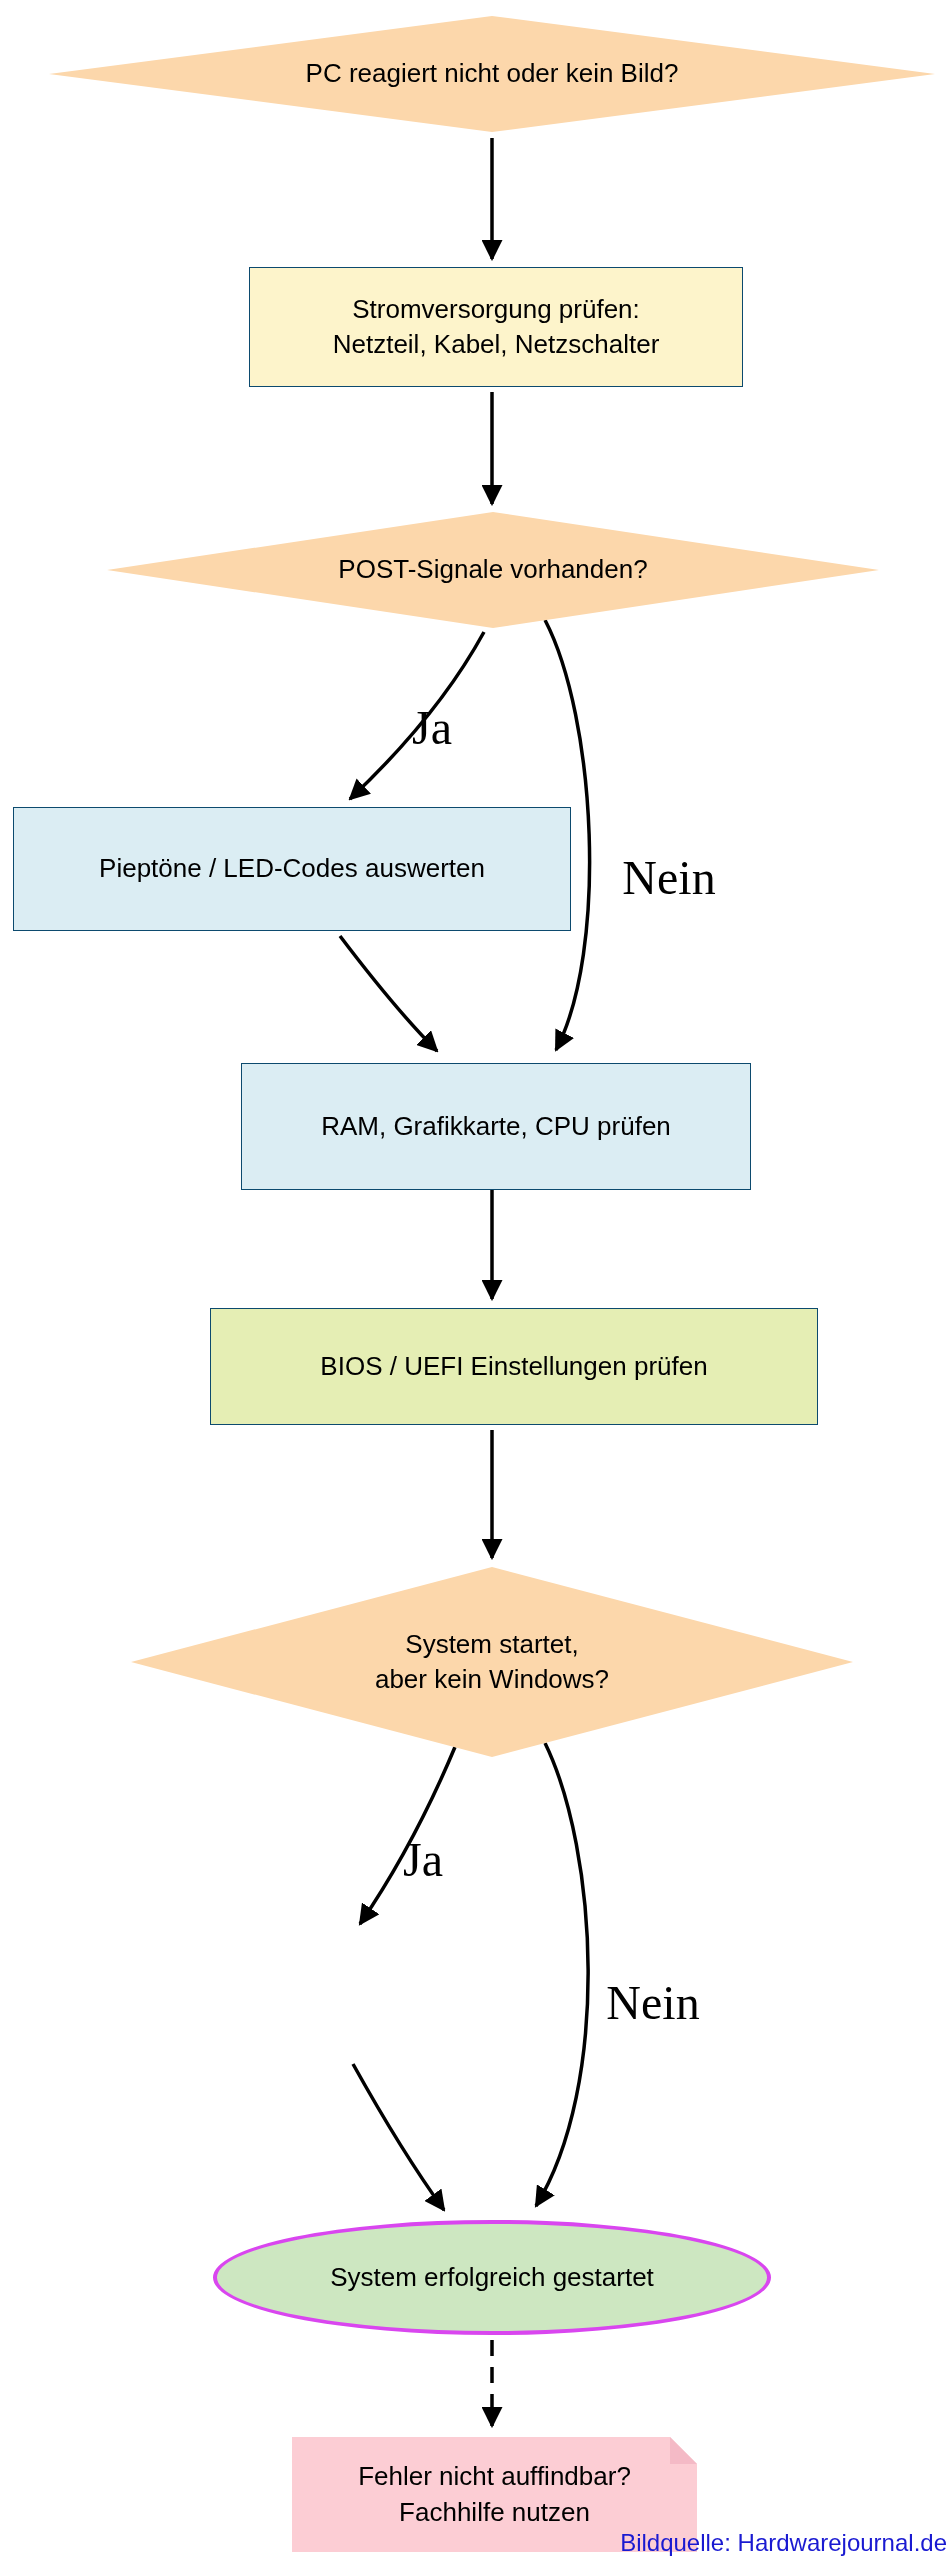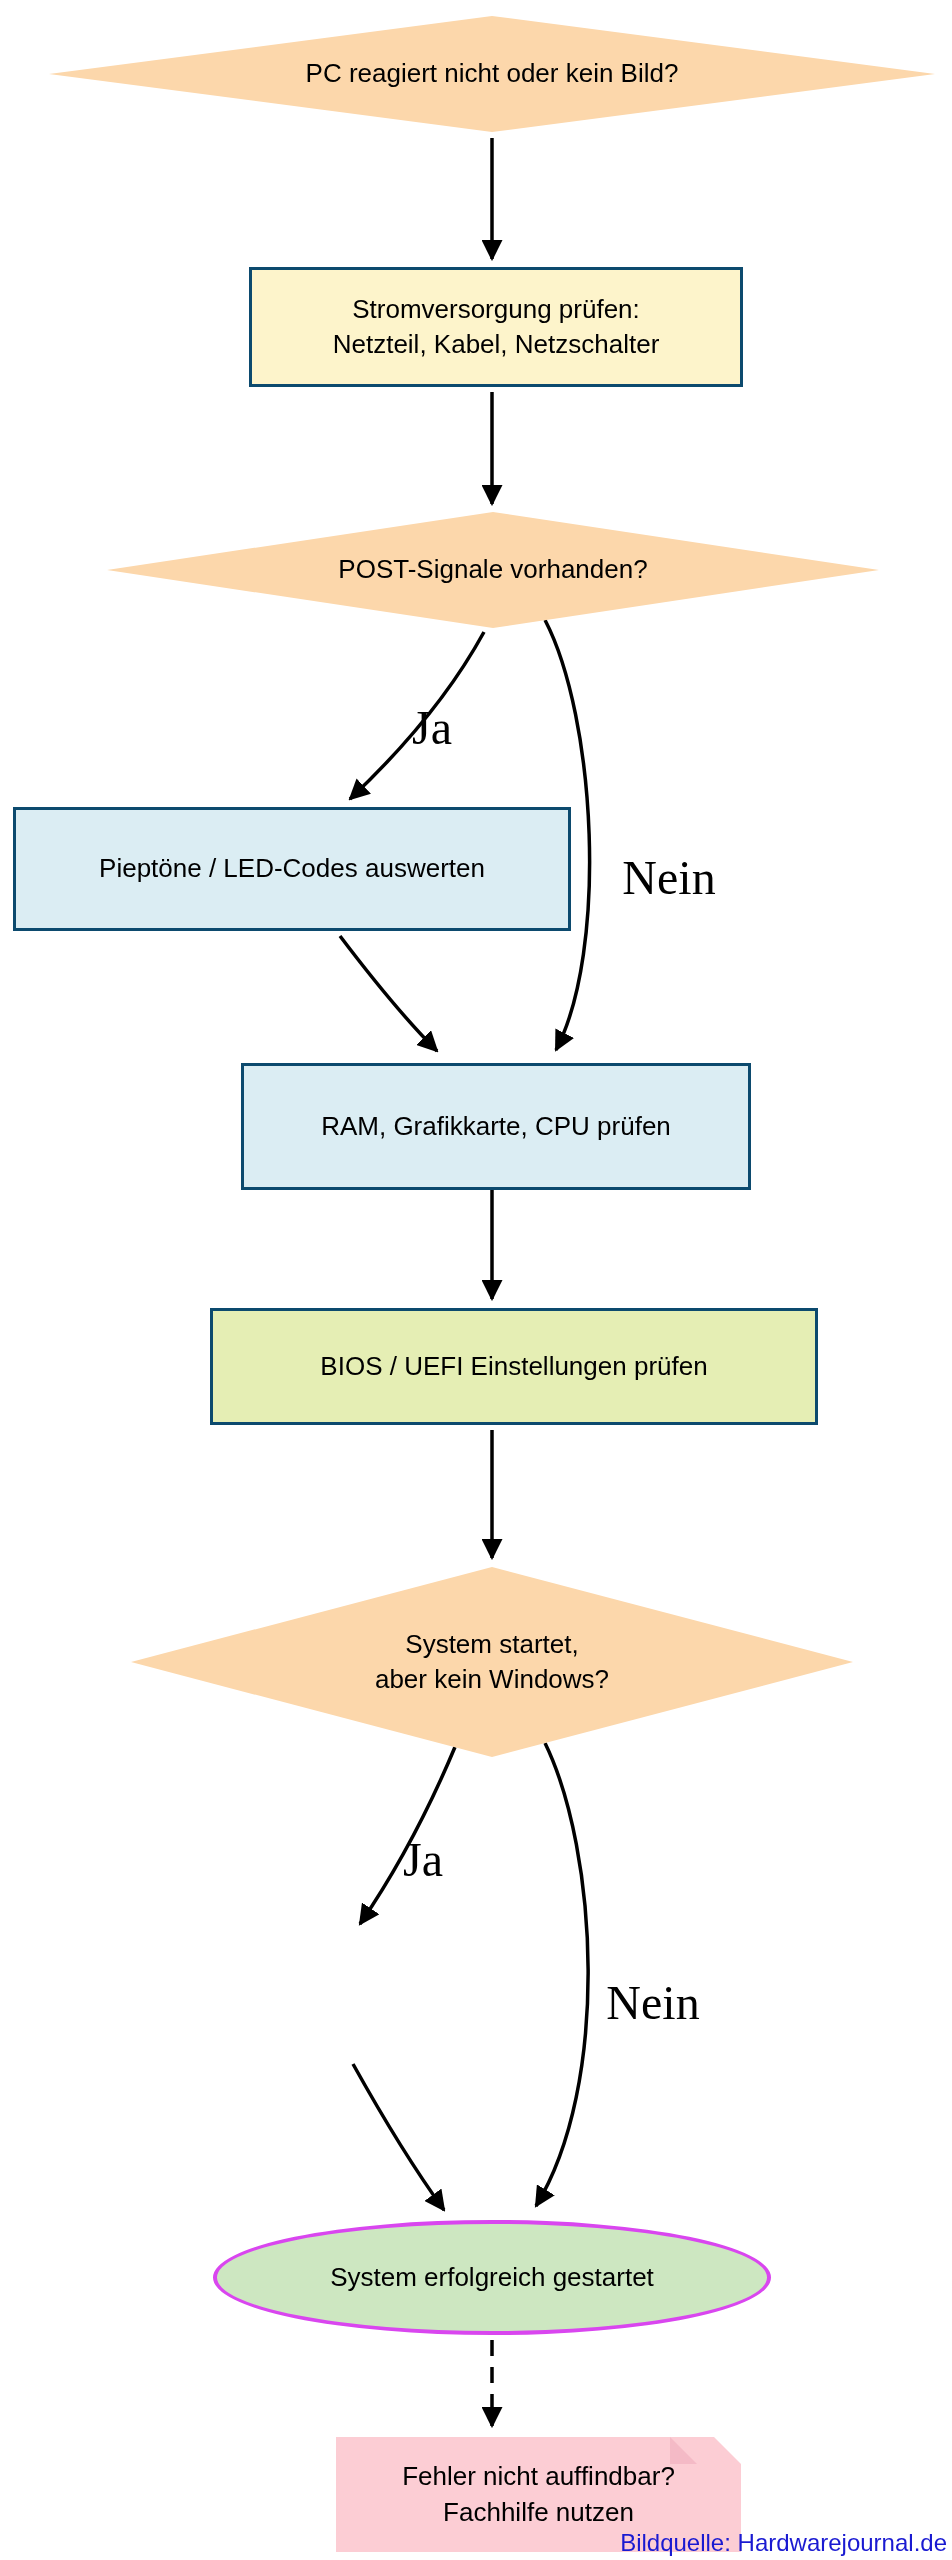--- a/index.html
+++ b/index.html
@@ -36,34 +36,33 @@
     text-align: center;
     font-size: 26px;
     line-height: 1.35;
     color: #000000;
     white-space: pre-line;
   }
   .diamond {
     clip-path: polygon(50% 0%, 100% 50%, 50% 100%, 0% 50%);
     background: #fcd7ab;
   }
-  .rect { border: 3px solid #0c4a6e; }
+  .rect { border: 1px solid #0c4a6e; }
   .rect-yellow   { background: #fdf4cb; }
   .rect-cyan     { background: #dbedf3; }
   .rect-bios     { background: #e5eeb4; }
   .rect-lavender { background: #d2c6e9; }
   .ellipse {
     background: #cde7c1;
     border: 4px solid #d946ef;
     border-radius: 50%;
   }
   .note {
     background: #fccdd4;
     clip-path: polygon(0 0, calc(100% - 27px) 0, 100% 27px, 100% 100%, 0 100%);
-    margin-left: 44px;
   }
   .note-fold {
     position: absolute;
     top: 0; right: 0;
     width: 27px; height: 27px;
     background: #f4bac6;
     clip-path: polygon(0 0, 100% 100%, 0 100%);
   }
 
   .edge-label {

